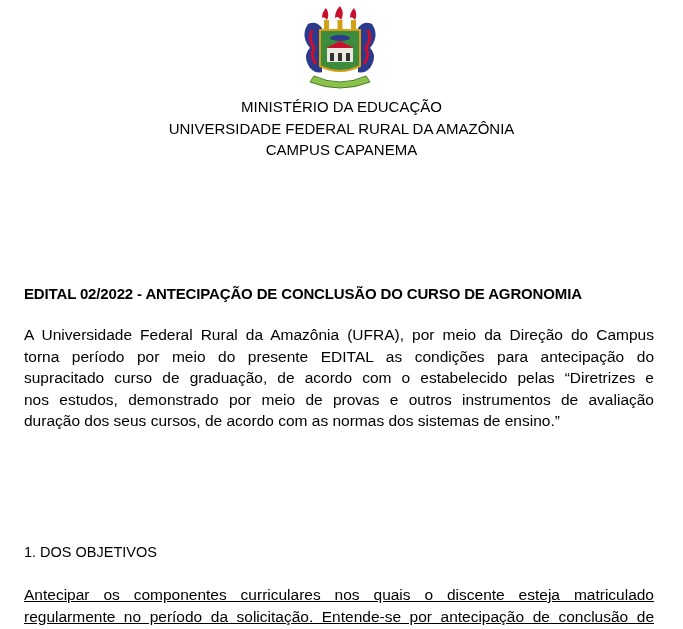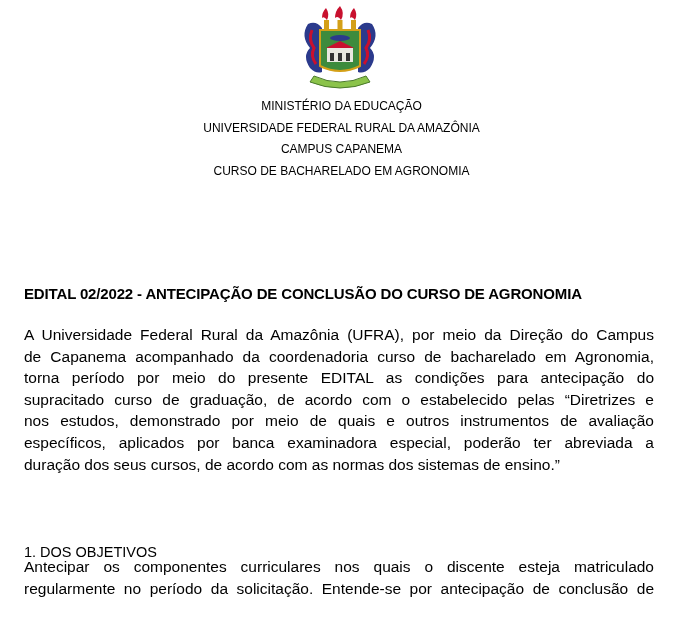--- a/index.html
+++ b/index.html
@@ -1,26 +1,26 @@
 <!DOCTYPE html>
 <html><head>
 <meta charset="utf-8">
 <style>
   html, body { margin: 0; padding: 0; background: #ffffff; }
   body { width: 683px; height: 629px; overflow: hidden; position: relative; font-family: "Liberation Sans", sans-serif; color: #000; }
   .logo { position: absolute; left: 296px; top: 6px; width: 88px; height: 84px; }
-  .header { position: absolute; left: 0; top: 96px; width: 683px; text-align: center; font-size: 12px; line-height: 21.5px; }
+  .header { position: absolute; left: 0; top: 96px; width: 683px; text-align: center; font-size: 15px; line-height: 21.5px; }
   .header div { white-space: nowrap; }
   .title { position: absolute; left: 24px; top: 285px; width: 640px; font-weight: bold; font-size: 15px; white-space: nowrap; letter-spacing: -0.15px; }
   .para { position: absolute; left: 24px; width: 630px; font-size: 15.5px; line-height: 21.6px; text-align: justify; }
   .para .ln { display: block; text-align: justify; text-align-last: justify; white-space: nowrap; height: 21.6px; }
   .para .ln.last { text-align-last: left; }
   .p1 { top: 324px; }
   .sec { position: absolute; left: 24px; top: 544px; font-weight: normal; font-size: 14.5px; }
-  .p2 { top: 556px; }
+  .p2 { top: 584px; text-decoration: underline; }
 </style>
 </head>
 <body>
 
 <div class="logo">
   <svg width="88" height="84" viewBox="0 0 88 84">
 
     <g fill="#c8102e">
       <path d="M30 2 q4 6 1 12 q-3 -4 -5 -2 q0 -6 4 -10z"></path>
       <path d="M44 0 q5 7 1 14 q-3 -5 -6 -2 q0 -7 5 -12z"></path>
@@ -47,32 +47,29 @@
     <rect x="50" y="47" width="4" height="8" fill="#333"></rect>
 
     <path d="M18 70 q26 12 52 0 l4 6 q-30 12 -60 0z" fill="#8bc34a" stroke="#4a7a2a" stroke-width="1"></path>
   </svg>
 </div>
 
 <div class="header">
   <div>MINISTÉRIO DA EDUCAÇÃO</div>
   <div>UNIVERSIDADE FEDERAL RURAL DA AMAZÔNIA</div>
   <div>CAMPUS CAPANEMA</div>
-  <div>CURSO DE BACHARELADO EM AGRONOMIA</div>
 </div>
 
 <div class="title">EDITAL 02/2022 - ANTECIPAÇÃO DE CONCLUSÃO DO CURSO DE AGRONOMIA</div>
 
 <div class="para p1">
   <span class="ln">A Universidade Federal Rural da Amazônia (UFRA), por meio da Direção do Campus</span>
-  <span class="ln">de Capanema acompanhado da coordenadoria curso de bacharelado em Agronomia,</span>
   <span class="ln">torna período por meio do presente EDITAL as condições para antecipação do</span>
   <span class="ln">supracitado curso de graduação, de acordo com o estabelecido pelas “Diretrizes e</span>
-  <span class="ln">nos estudos, demonstrado por meio de quais e outros instrumentos de avaliação</span>
-  <span class="ln">específicos, aplicados por banca examinadora especial, poderão ter abreviada a</span>
+  <span class="ln">nos estudos, demonstrado por meio de provas e outros instrumentos de avaliação</span>
   <span class="ln last">duração dos seus cursos, de acordo com as normas dos sistemas de ensino.”</span>
 </div>
 
 <div class="sec">1. DOS OBJETIVOS</div>
 
 <div class="para p2">
   <span class="ln">Antecipar os componentes curriculares nos quais o discente esteja matriculado</span>
   <span class="ln">regularmente no período da solicitação. Entende-se por antecipação de conclusão de</span>
 </div>
 

